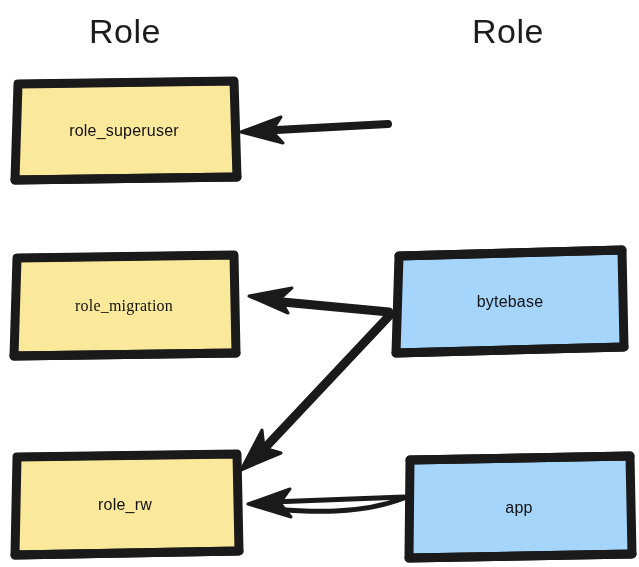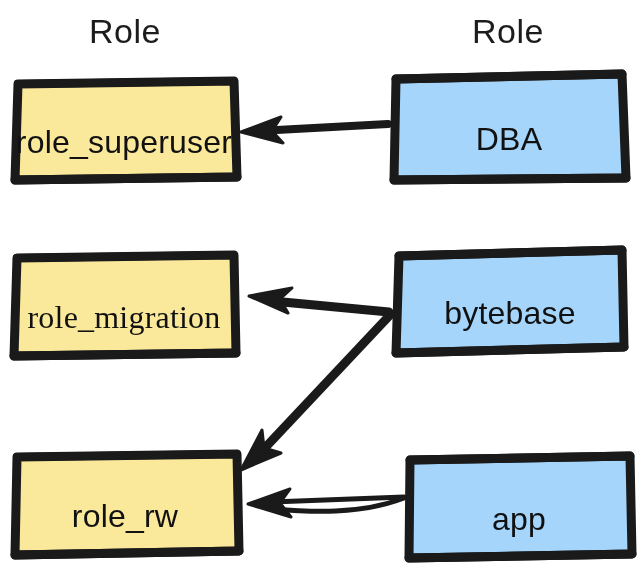--- a/index.html
+++ b/index.html
@@ -34,27 +34,27 @@
   }
   .node svg {
     position: absolute;
     left: 0;
     top: 0;
     overflow: visible;
   }
   .node-label {
     position: absolute;
     left: 0;
-    top: 11px;
+    top: 0;
     width: 100%;
     height: 100%;
     display: flex;
     align-items: center;
     justify-content: center;
-    font-size: 32px;
+    font-size: 16px;
     color: #111111;
     white-space: nowrap;
     letter-spacing: 0.2px;
   }
   #arrows {
     position: absolute;
     left: 0;
     top: 0;
     width: 639px;
     height: 567px;
@@ -72,28 +72,20 @@
 
   <div class="node" id="node-role_superuser" style="left:6px; top:76px; width:236px; height:110px;">
     <svg width="236" height="110" viewBox="0 0 236 110">
       <path d="M12,8 L228,5 L231,101 L9,104 Z" fill="#fae89b" stroke="#1a1a1a" stroke-width="9" stroke-linejoin="round"></path>
       <path d="M12,8 L228,5" fill="none" stroke="#1a1a1a" stroke-width="8" stroke-linecap="round"></path>
       <path d="M231,101 L9,104" fill="none" stroke="#1a1a1a" stroke-width="9" stroke-linecap="round"></path>
     </svg>
     <div class="node-label">role_superuser</div>
   </div>
 
-  <div class="node" id="node-dba" style="left:388px; top:70px; width:242px; height:116px;">
-    <svg width="242" height="116" viewBox="0 0 242 116">
-      <path d="M8,9 L234,4 L238,108 L6,110 Z" fill="#a5d5fb" stroke="#1a1a1a" stroke-width="9" stroke-linejoin="round"></path>
-      <path d="M8,9 L234,4" fill="none" stroke="#1a1a1a" stroke-width="9" stroke-linecap="round"></path>
-      <path d="M6,110 L238,108" fill="none" stroke="#1a1a1a" stroke-width="9" stroke-linecap="round"></path>
-    </svg>
-    <div class="node-label">DBA</div>
-  </div>
 
   <div class="node" id="node-role_migration" style="left:6px; top:250px; width:236px; height:112px;font-family:Liberation Serif, serif;">
     <svg width="236" height="112" viewBox="0 0 236 112">
       <path d="M11,8 L228,5 L230,103 L8,106 Z" fill="#fae89b" stroke="#1a1a1a" stroke-width="9" stroke-linejoin="round"></path>
       <path d="M11,8 L228,5" fill="none" stroke="#1a1a1a" stroke-width="8" stroke-linecap="round"></path>
       <path d="M8,106 L230,103" fill="none" stroke="#1a1a1a" stroke-width="9" stroke-linecap="round"></path>
     </svg>
     <div class="node-label">role_migration</div>
   </div>
 

